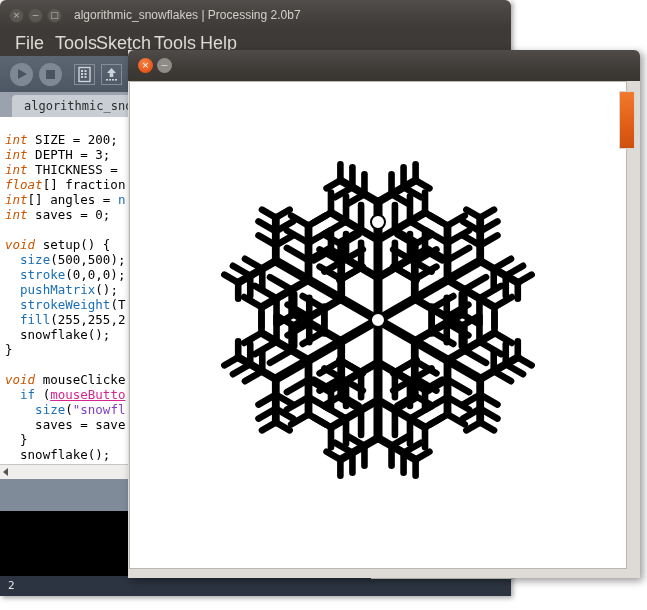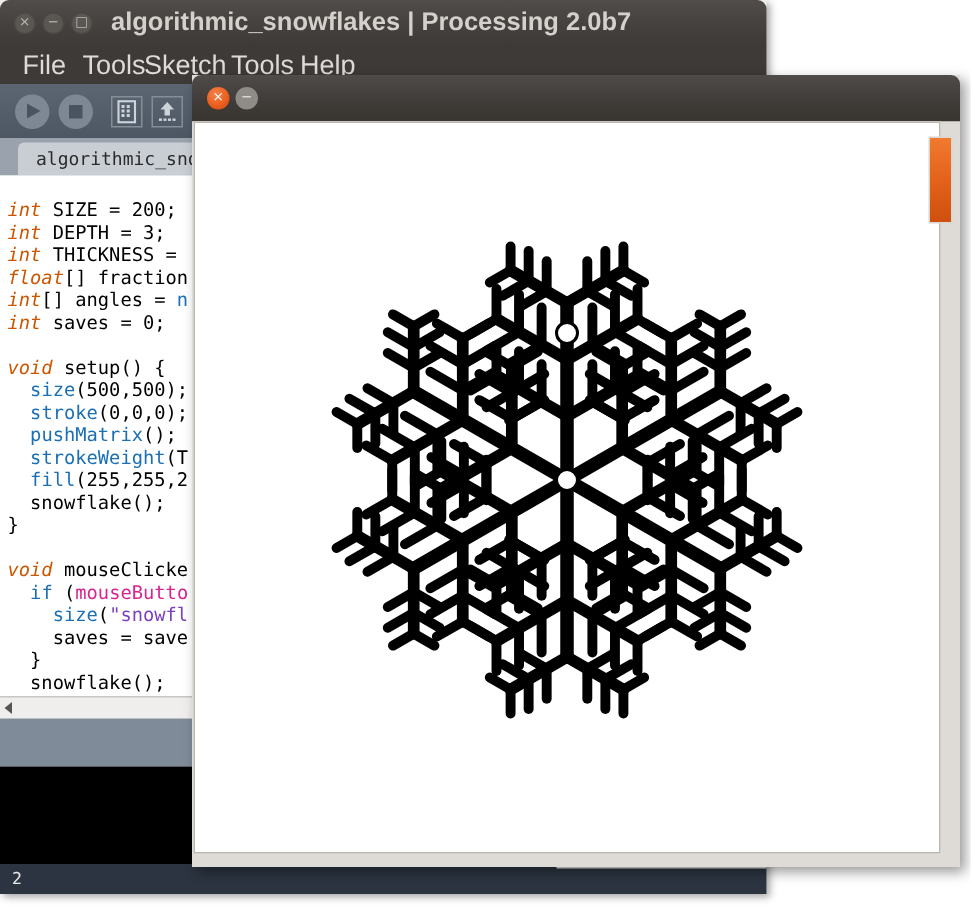--- a/index.html
+++ b/index.html
@@ -31,21 +31,21 @@
   .wbtn .glyph {
     position: absolute; left: 0; top: 0; width: 13px; height: 13px;
     color: #bcb9b5; font-size: 9px; line-height: 13px; text-align: center;
     font-family: "DejaVu Sans", sans-serif;
   }
   #pde-close { left: 9px; }
   #pde-min   { left: 28px; }
   #pde-max   { left: 47px; }
   #pde-title {
     position: absolute; left: 74px; top: 0; height: 30px; line-height: 30px;
-    color: #d4d1cd; font-size: 17px; font-weight: bold;
+    color: #d4d1cd; font-size: 12px; font-weight: normal;
     white-space: nowrap;
   }
 
   
   #pde-menubar {
     position: absolute; left: 0; top: 30px; width: 511px; height: 26px;
     background: #3d3a37;
   }
   .menu-item {
     position: absolute; top: 0; height: 26px; line-height: 26px;
@@ -103,21 +103,21 @@
     overflow: hidden;
   }
   #code {
     position: absolute; left: 5px; top: 2px;
     font-family: "DejaVu Sans Mono", monospace;
     font-size: 12.5px; line-height: 15px;
     white-space: pre; color: #000000;
   }
   .kw   { color: #cc5500; font-style: italic; }
   .fn   { color: #1a6fb5; }
-  .var  { color: #d6258e; }
+  .var  { color: #d6258e; text-decoration: underline; }
   .str  { color: #7d3fbd; }
   .plain{ color: #000000; }
 
   #editor-hscroll {
     position: absolute; left: 0; bottom: 0; width: 511px; height: 14px;
     background: #efeeec; border-top: 1px solid #c9c6c2;
   }
   #editor-hscroll .arrow {
     position: absolute; left: 3px; top: 3px;
     width: 0; height: 0;

